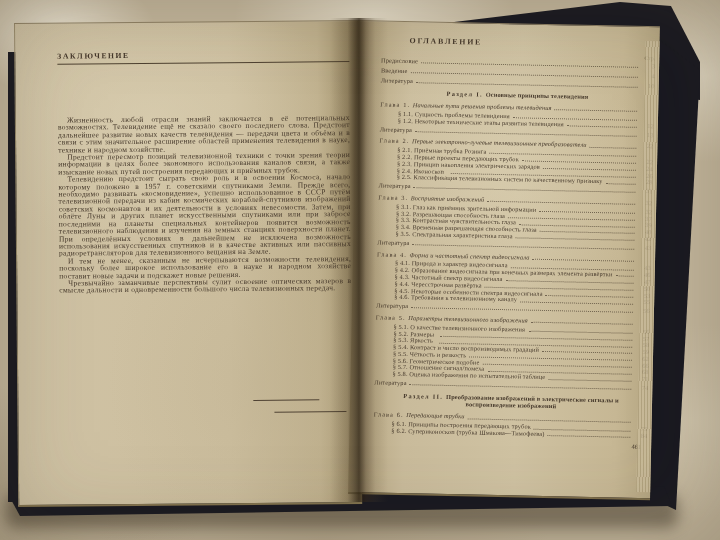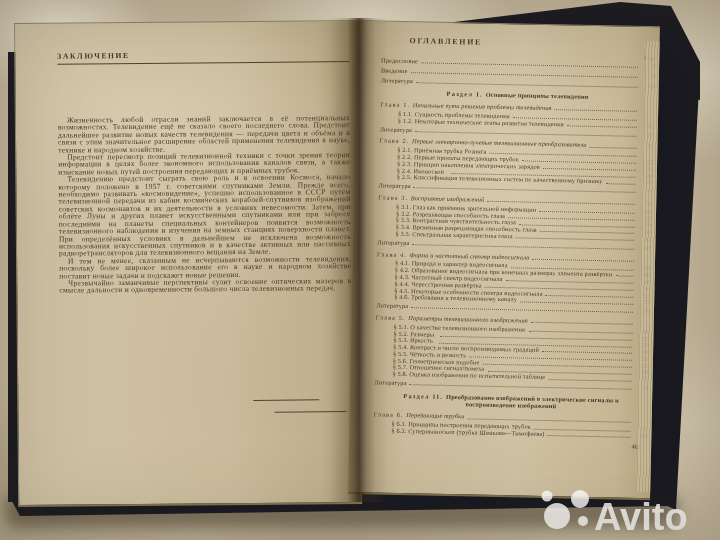--- a/index.html
+++ b/index.html
@@ -317,25 +317,14 @@
             <span class="dots"></span>
             <span class="pg">84</span>
           </div>
         </div>
       <div class="folio">461</div>
     </div>
   </div>
 
   <div class="abs gutter"></div>
 
-  <div class="abs watermark">
-    <svg width="180" height="52" viewBox="0 0 180 52">
-      <g fill="#ffffff">
-        <circle cx="21" cy="30" r="13"></circle>
-        <circle cx="44" cy="13" r="9"></circle>
-        <circle cx="11" cy="10" r="5.5"></circle>
-        <circle cx="47" cy="35" r="5"></circle>
-        <text x="58" y="44" font-family="Liberation Sans, DejaVu Sans, sans-serif" font-size="38" font-weight="bold">Avito</text>
-      </g>
-    </svg>
-  </div>
 
 </div>
 
 </body></html>

